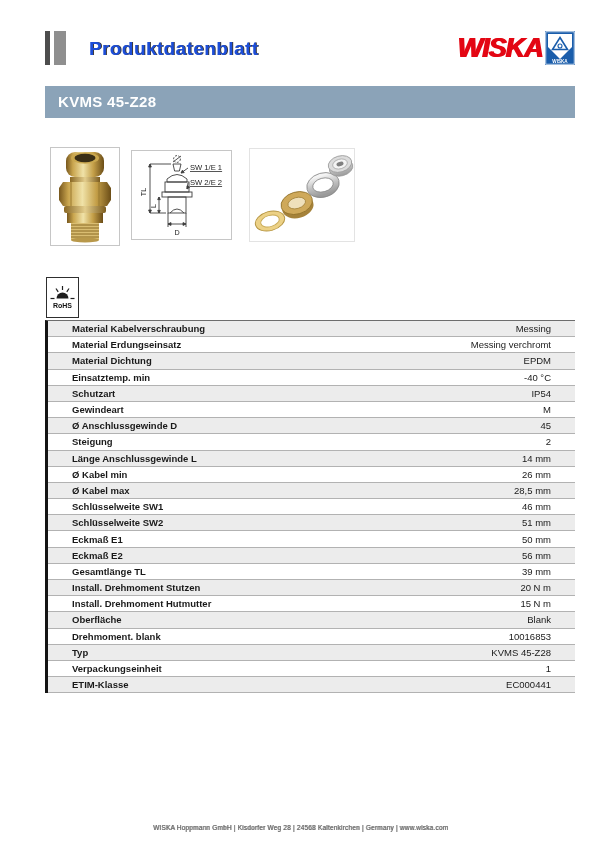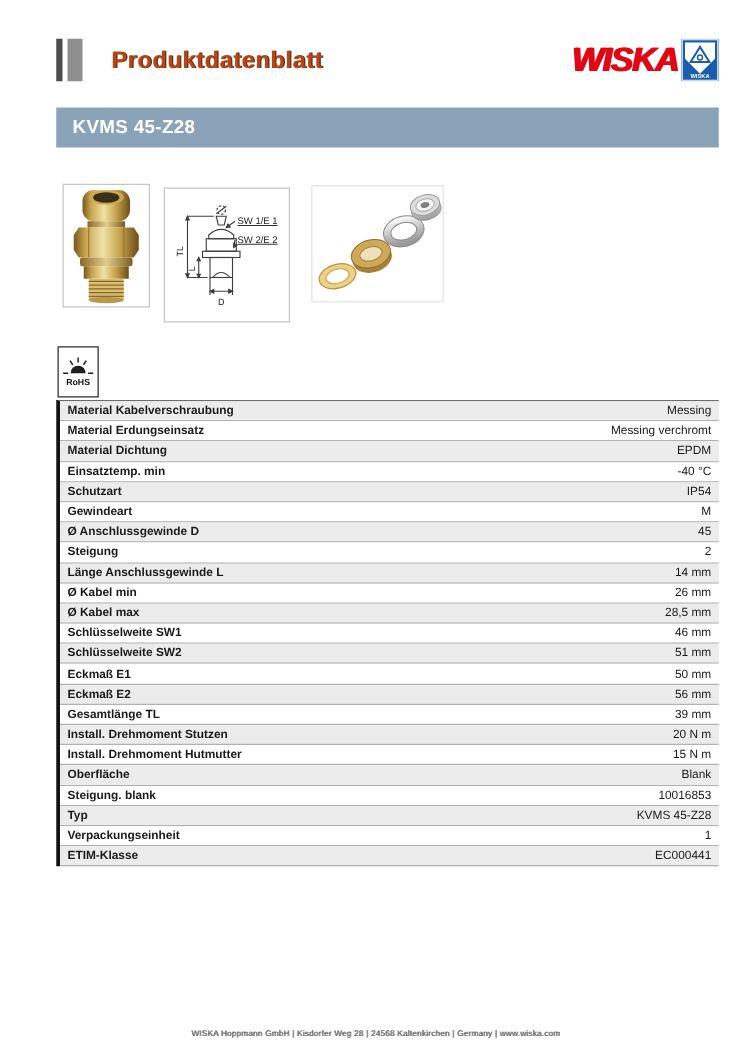--- a/index.html
+++ b/index.html
@@ -5,57 +5,57 @@
   html,body{margin:0;padding:0;}
   body{
     width:601px;height:850px;position:relative;background:#ffffff;
     font-family:"Liberation Sans", sans-serif;overflow:hidden;
   }
   
   .header{position:absolute;top:31px;left:45px;right:26px;height:38px;}
   .bar-dark{position:absolute;left:0;top:0;width:5px;height:34px;background:#4d4d4d;}
   .bar-light{position:absolute;left:9px;top:0;width:12px;height:34px;background:#8f8f8f;}
   .header-title{
-    position:absolute;left:44px;top:7px;font-size:19px;font-weight:bold;color:#c2410c;
+    position:absolute;left:44px;top:7px;font-size:19px;font-weight:bold;color:#1d4ed8;
     letter-spacing:.4px;text-shadow:1px 0 0 #3c3c3c;white-space:nowrap;
   }
   .logo{position:absolute;right:0;top:0;display:flex;align-items:flex-start;gap:3px;}
   .logo-word{
     font-size:27px;font-weight:900;font-style:italic;color:#e30613;line-height:34px;
     letter-spacing:-1px;text-shadow:1.5px 0 0 #e30613;
   }
   .logo-emblem{width:30px;height:34px;display:block;}
   
   .title-bar{
     position:absolute;top:86px;left:45px;width:530px;height:32px;background:#8ba3b8;
   }
   .title-text{
     color:#ffffff;font-weight:bold;font-size:15px;line-height:32px;
     padding-left:13px;letter-spacing:.3px;
   }
   
   .img-box{position:absolute;background:#fff;box-sizing:border-box;}
   .img-photo{top:147px;left:50px;width:70px;height:99px;border:1px solid #c6c6c6;}
-  .img-drawing{top:150px;left:131px;width:101px;height:108px;border:1px solid #c6c6c6;}
+  .img-drawing{top:150px;left:131px;width:101px;height:90px;border:1px solid #c6c6c6;}
   .img-exploded{top:148px;left:249px;width:106px;height:94px;border:1px solid #e3e3e3;}
   .img-box svg{display:block;width:100%;height:100%;}
   
   .rohs{
     position:absolute;top:277px;left:46px;width:33px;height:41px;background:#fff;
     border:1px solid #2e2e2e;box-sizing:border-box;
   }
   .rohs svg{display:block;width:100%;height:100%;}
   
   .spec-table{
     position:absolute;top:320px;left:45px;width:530px;box-sizing:border-box;
     border-left:3px solid #141414;border-top:1px solid #6d6d6d;
   }
   .spec-row{
     display:flex;justify-content:space-between;align-items:center;
-    height:16.2px;border-bottom:1px solid #b2b2b2;padding:0 6px;box-sizing:border-box;
+    height:16.2px;border-bottom:1px solid #b2b2b2;padding:0 24px;box-sizing:border-box;
     background:#ffffff;
   }
   .spec-row:nth-child(odd){background:#ececec;}
   .spec-label{font-size:9.5px;font-weight:bold;color:#1a1a1a;white-space:nowrap;}
   .spec-value{font-size:9.5px;color:#1a1a1a;white-space:nowrap;margin-left:24px;}
   
   .footer{
     position:absolute;top:824px;left:0;width:601px;text-align:center;
     font-size:6.5px;color:#6e6e6e;letter-spacing:.2px;text-shadow:.6px 0 0 #6e6e6e;
   }
@@ -283,21 +283,21 @@
     </div>
   <div class="spec-row">
       <span class="spec-label">Install. Drehmoment Hutmutter</span>
       <span class="spec-value">15 N m</span>
     </div>
   <div class="spec-row">
       <span class="spec-label">Oberfläche</span>
       <span class="spec-value">Blank</span>
     </div>
   <div class="spec-row">
-      <span class="spec-label">Steigung. blank</span>
+      <span class="spec-label">Drehmoment. blank</span>
       <span class="spec-value">10016853</span>
     </div>
   <div class="spec-row">
       <span class="spec-label">Typ</span>
       <span class="spec-value">KVMS 45-Z28</span>
     </div>
   <div class="spec-row">
       <span class="spec-label">Verpackungseinheit</span>
       <span class="spec-value">1</span>
     </div>

